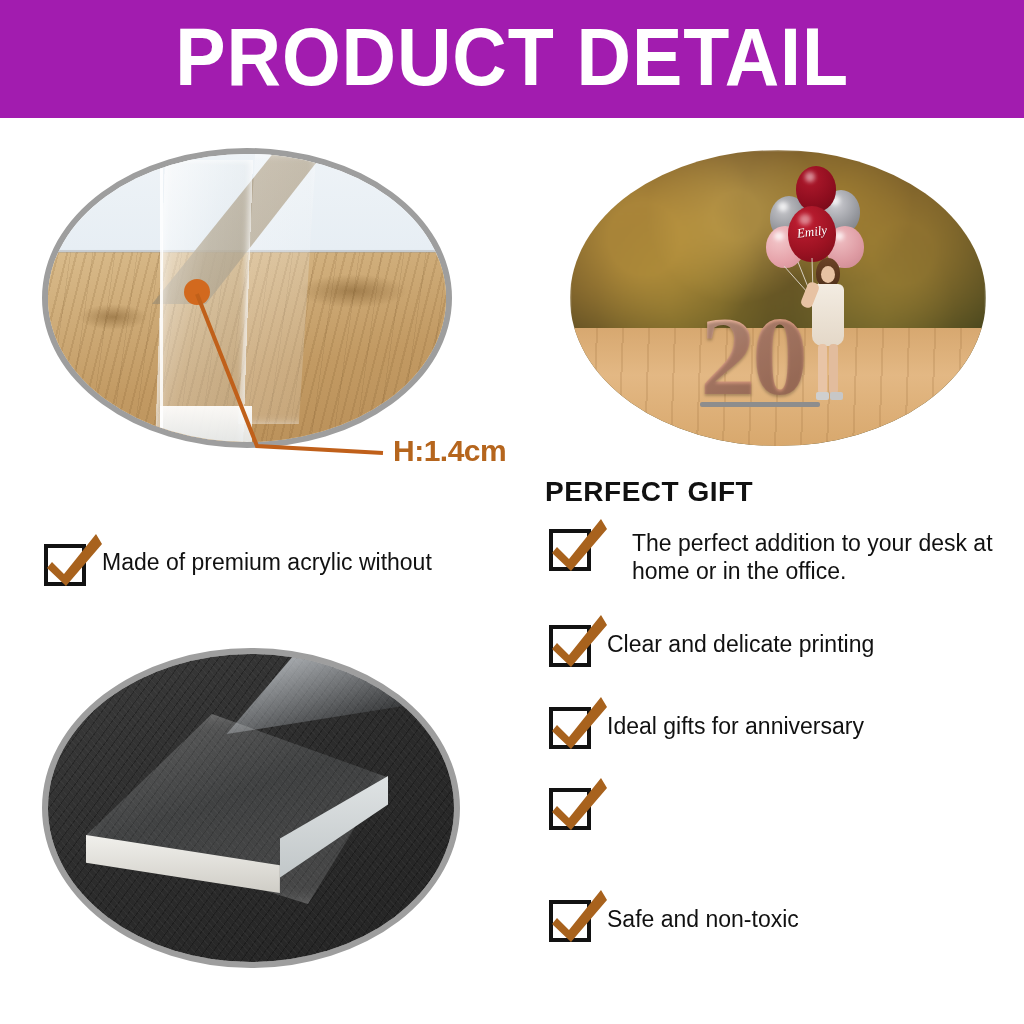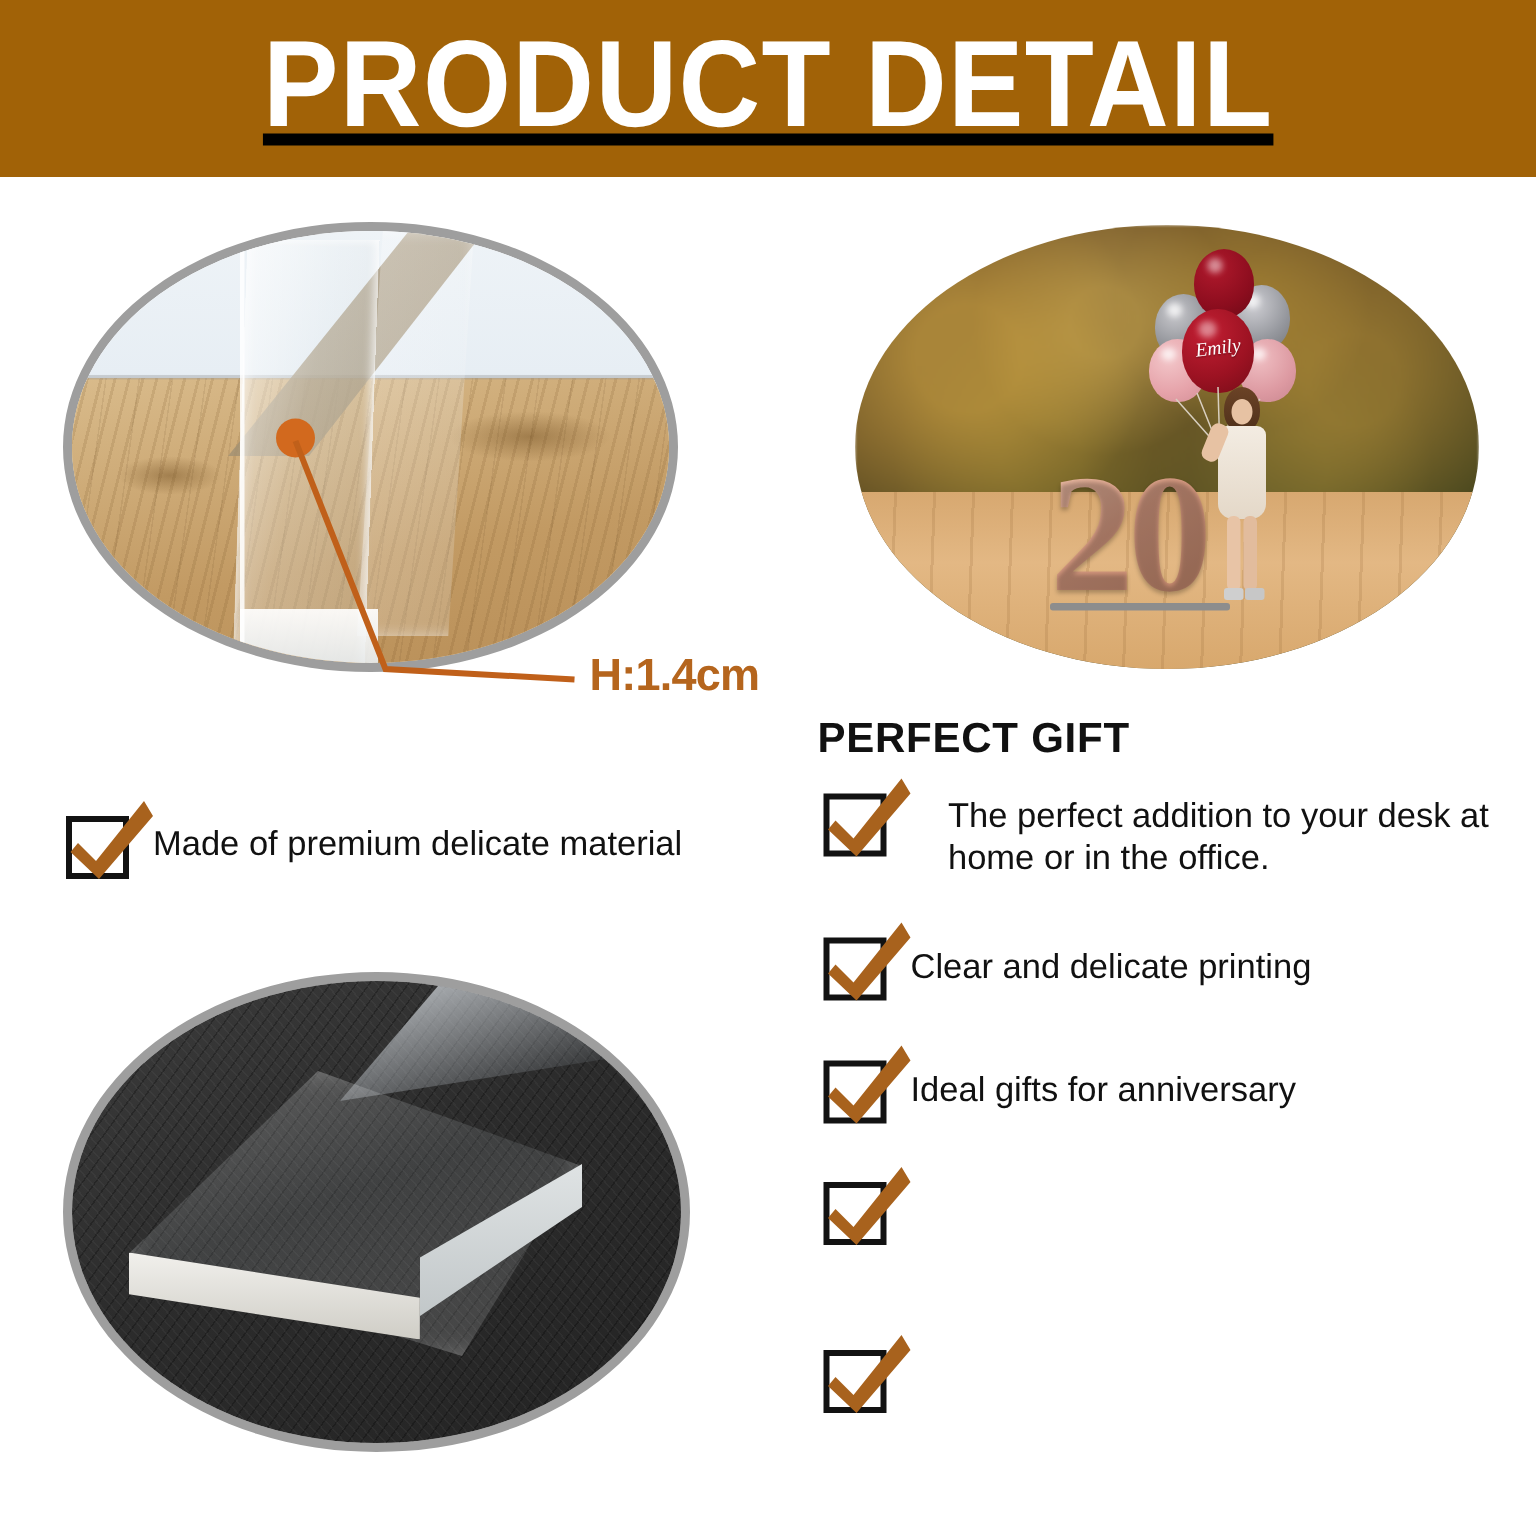--- a/index.html
+++ b/index.html
@@ -8,22 +8,22 @@
     background:#ffffff;
     font-family:"Liberation Sans", sans-serif;
     overflow:hidden;
     position:relative;
   }
   #page{position:relative;width:1024px;height:1024px;overflow:hidden;background:#fff;}
 
   
   .header-band{
     position:absolute;left:0;top:0;width:1024px;height:118px;
-    background:#a16207;
-    display:flex;align-items:center;justify-content:center;text-decoration:underline;
+    background:#a21caf;
+    display:flex;align-items:center;justify-content:center;
   }
   .header-title{
     color:#ffffff;
     font-family:"Liberation Sans", sans-serif;
     font-weight:bold;
     font-size:82px;
     letter-spacing:1px;
     transform:scaleX(0.92);
     line-height:1;
     margin-top:-4px;
@@ -227,21 +227,21 @@
     </div>
   </div>
 
 
   <div class="feature" style="left:44px;top:544px;width:470px;">
     <div class="checkbox">
       <svg viewBox="0 0 62 62">
         <path d="M8,30 L20,42 L52,2 L58,12 L22,54 L3,36 Z" fill="#a8621d"></path>
       </svg>
     </div>
-    <div class="feature-text" style="margin-top:4px;">Made of premium delicate material</div>
+    <div class="feature-text" style="margin-top:4px;">Made of premium acrylic without</div>
   </div>
 
   <div class="ellipse bordered" id="ell-acrylic-flat">
     <div class="slate"></div>
     <div class="slate-hi"></div>
 
     <div style="position:absolute;left:38px;top:60px;width:300px;height:190px;
          clip-path:polygon(42% 0%, 100% 33%, 74% 100%, 0% 64%);
          background:linear-gradient(160deg, rgba(255,255,255,.22), rgba(210,220,225,.12) 45%, rgba(255,255,255,.16));
          box-shadow:inset 0 0 18px rgba(255,255,255,.25);"></div>
@@ -292,15 +292,16 @@
       </svg>
     </div>
   </div>
 
   <div class="feature" style="left:549px;top:900px;width:455px;">
     <div class="checkbox">
       <svg viewBox="0 0 62 62">
         <path d="M8,30 L20,42 L52,2 L58,12 L22,54 L3,36 Z" fill="#a8621d"></path>
       </svg>
     </div>
+    <div class="feature-text" style="margin-top:5px;">Safe and non-toxic</div>
   </div>
 
 </div>
 
 </body></html>

